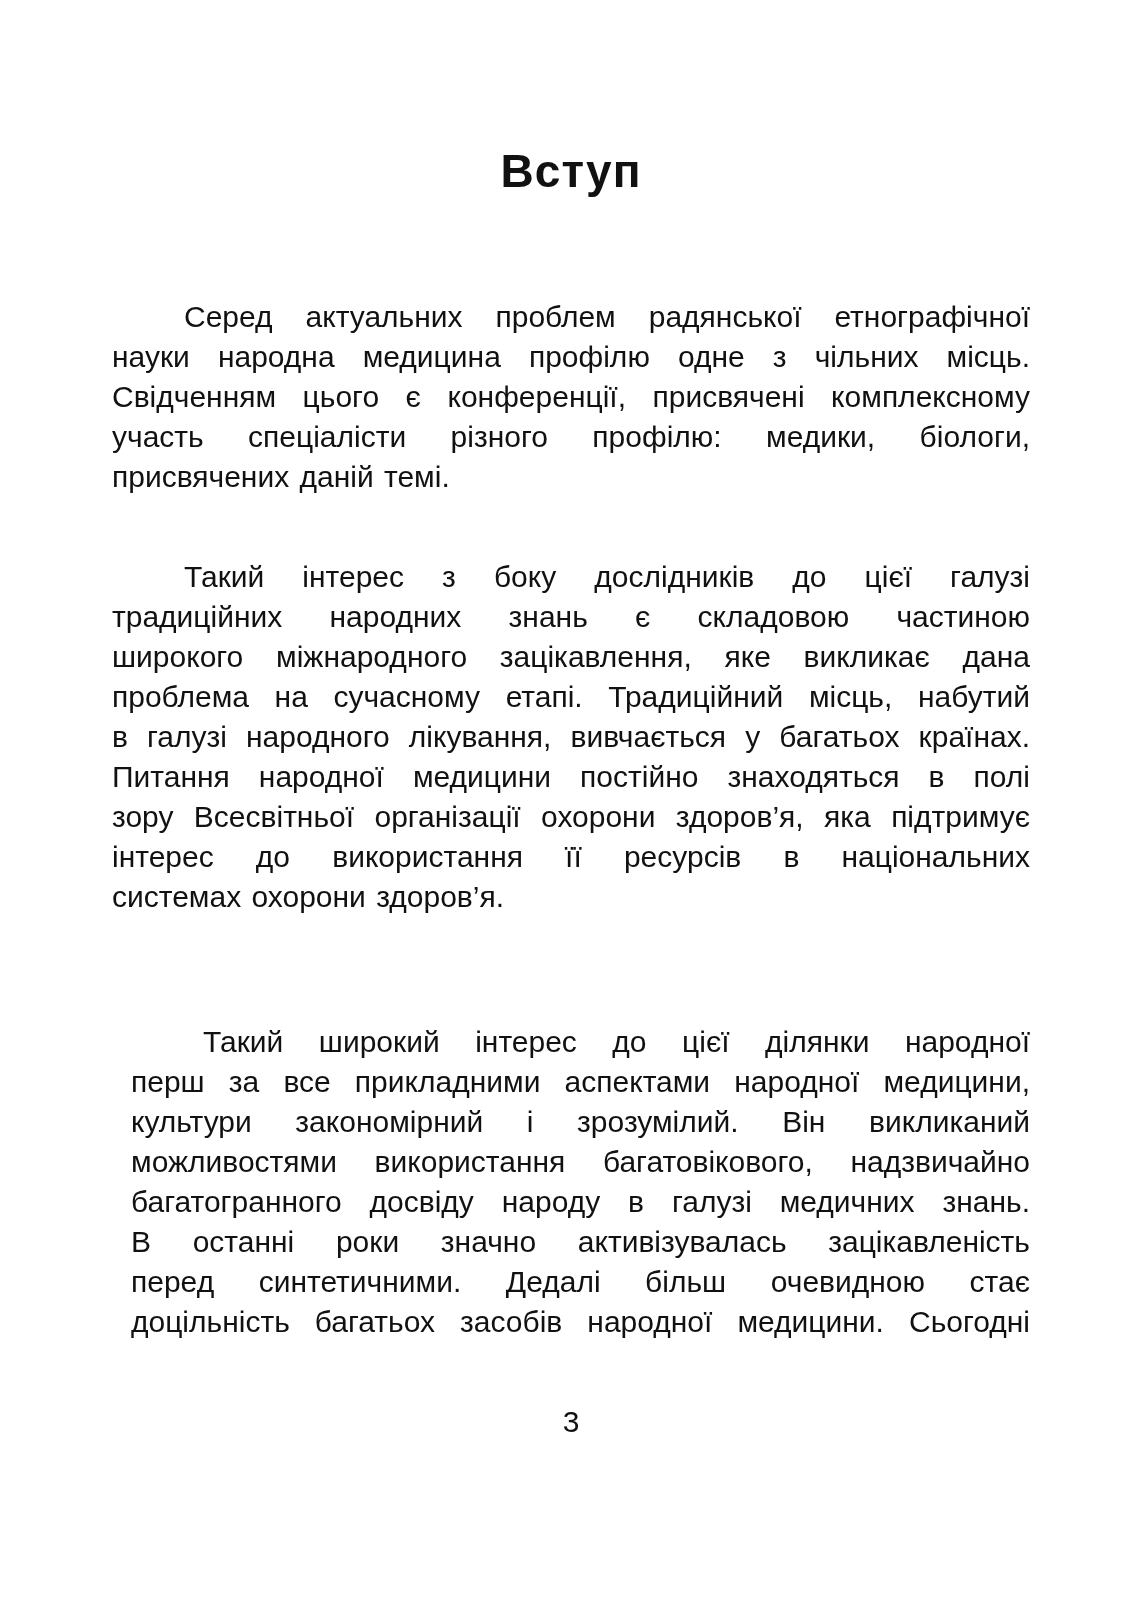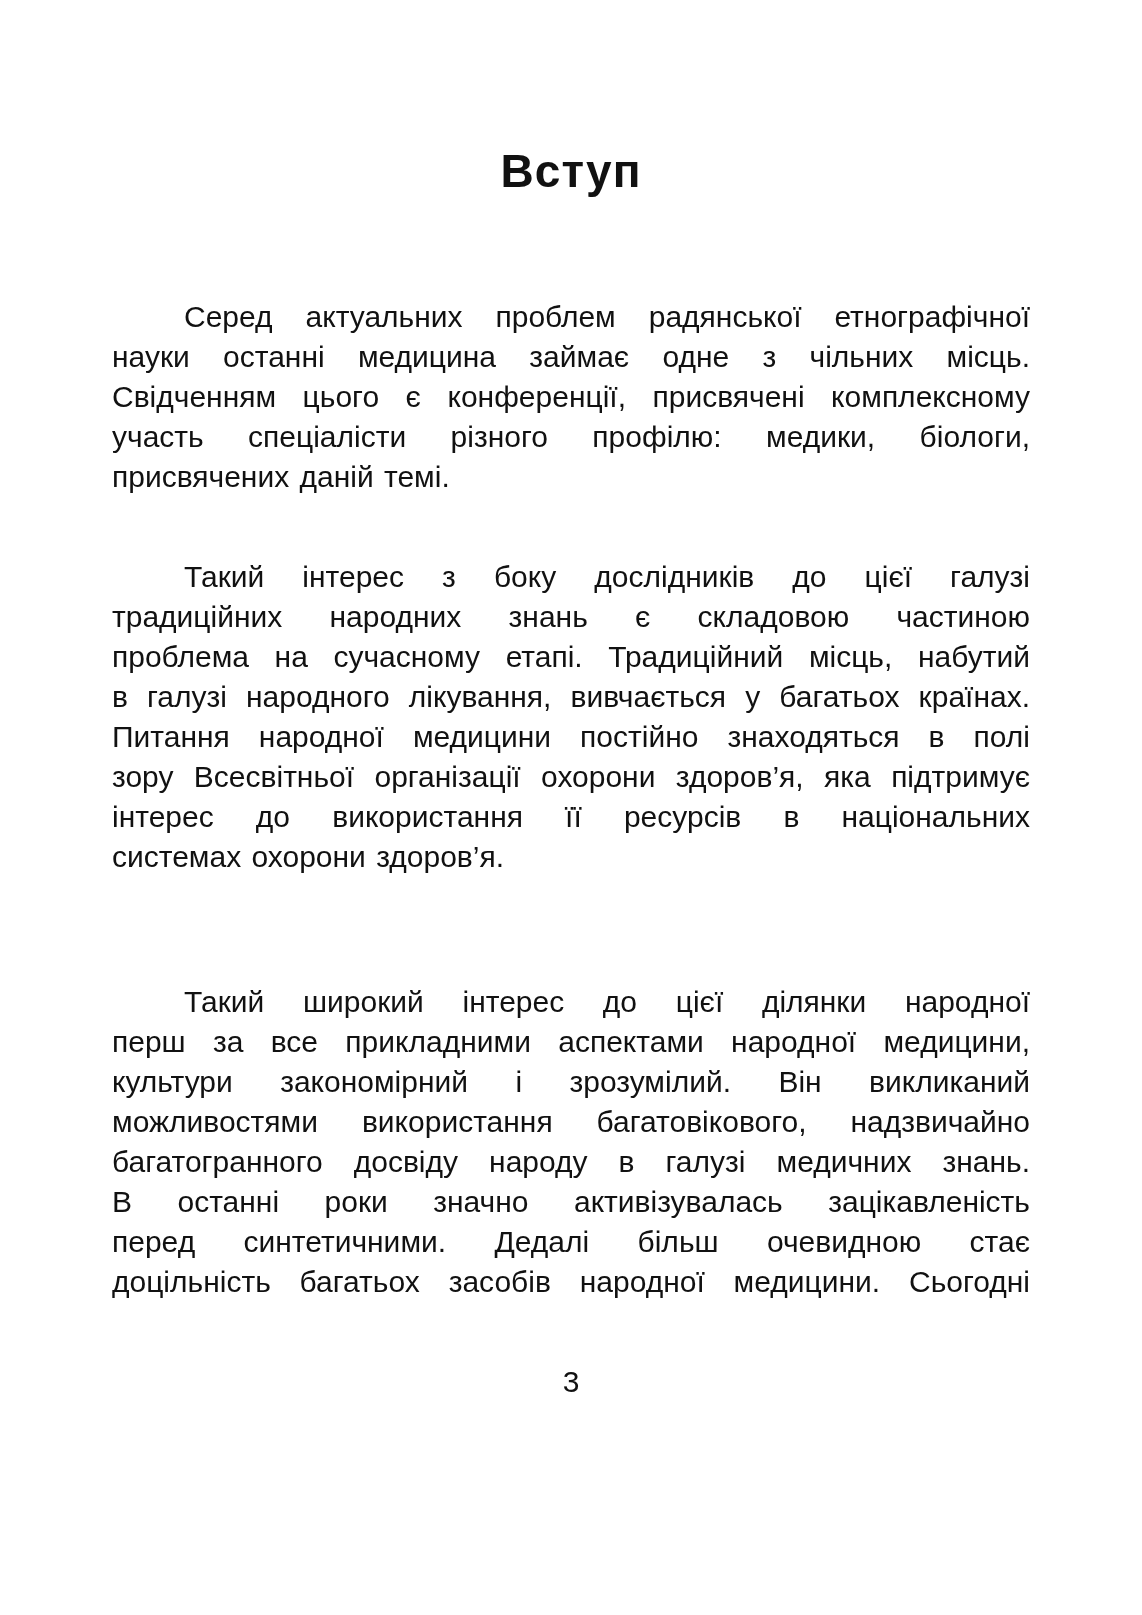--- a/index.html
+++ b/index.html
@@ -26,21 +26,21 @@
     font-weight: bold;
     text-align: center;
     letter-spacing: 1px;
   }
   .para {
     font-size: 30px;
     line-height: 40px;
   }
   .para-1 { margin-top: 100px; }
   .para-2 { margin-top: 60px; }
-  .para-3 { margin-top: 105px; }
+  .para-3 { margin-top: 105px; margin-left: 19px; }
   .line {
     text-align: justify;
     text-align-last: justify;
     word-spacing: 2px;
   }
   .line.first {
     text-indent: 72px;
   }
   .line.last {
     text-align-last: left;
@@ -54,29 +54,30 @@
 </style>
 </head>
 <body>
 
 <div class="page">
 
   <h1 class="title">Вступ</h1>
 
   <div class="para para-1">
     <div class="line first">Серед актуальних проблем радянської етнографічної</div>
-    <div class="line">науки останні медицина займає одне з чільних місць.</div>
+    <div class="line">науки народна медицина профілю одне з чільних місць.</div>
     <div class="line">Свідченням цього є конференції, присвячені комплексному</div>
     <div class="line">участь спеціалісти різного профілю: медики, біологи,</div>
     <div class="line last">присвячених даній темі.</div>
   </div>
 
   <div class="para para-2">
     <div class="line first">Такий інтерес з боку дослідників до цієї галузі</div>
     <div class="line">традиційних народних знань є складовою частиною</div>
+    <div class="line">широкого міжнародного зацікавлення, яке викликає дана</div>
     <div class="line">проблема на сучасному етапі. Традиційний місць, набутий</div>
     <div class="line">в галузі народного лікування, вивчається у багатьох країнах.</div>
     <div class="line">Питання народної медицини постійно знаходяться в полі</div>
     <div class="line">зору Всесвітньої організації охорони здоров’я, яка підтримує</div>
     <div class="line">інтерес до використання її ресурсів в національних</div>
     <div class="line last">системах охорони здоров’я.</div>
   </div>
 
   <div class="para para-3">
     <div class="line first">Такий широкий інтерес до цієї ділянки народної</div>

